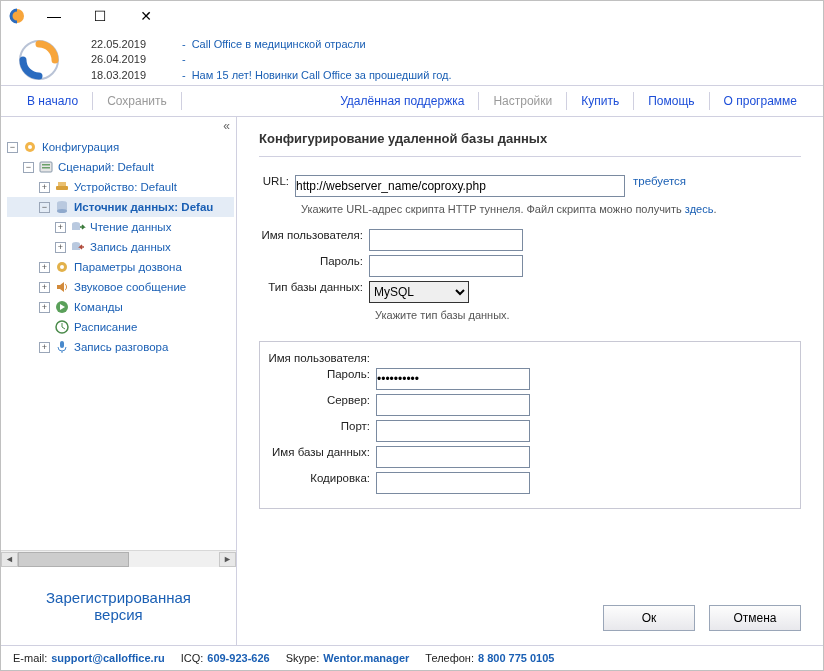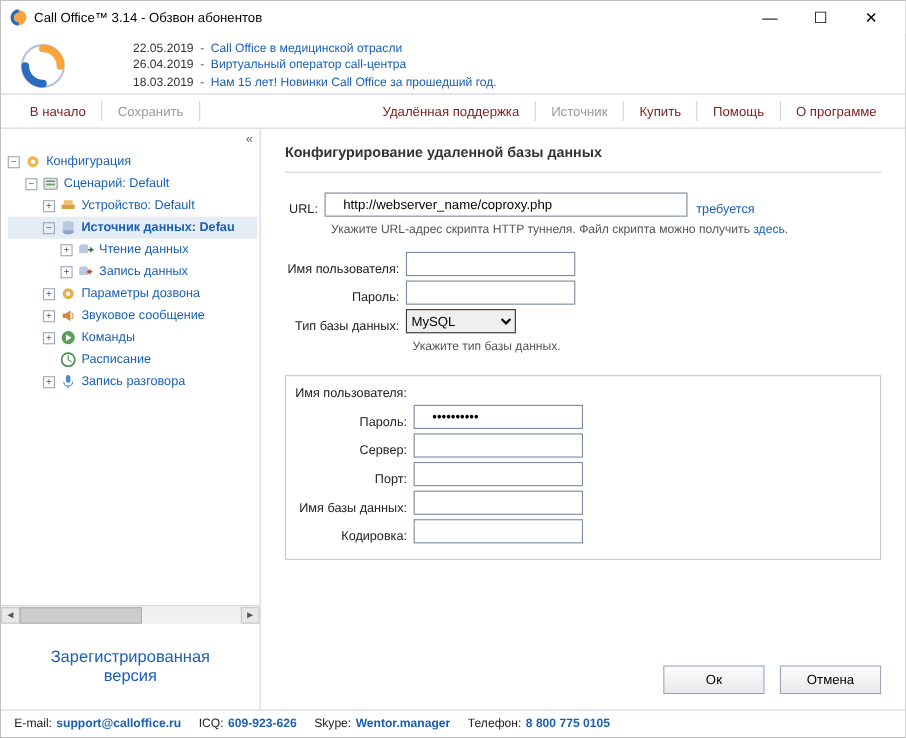--- a/index.html
+++ b/index.html
@@ -10,25 +10,25 @@
 .titlebar .title { font-size: 12px; color: #000; flex: 1; }
 .titlebar .controls { display: flex; }
 .titlebar .controls span { width: 46px; height: 30px; display: flex; align-items: center; justify-content: center; font-size: 14px; cursor: pointer; }
 .header { display: flex; align-items: center; padding: 6px 16px 2px; border-bottom: 1px solid #d0d0e0; }
 .logo { display: flex; align-items: center; margin-right: 30px; }
 .logo-icon { width: 44px; height: 44px; }
 .logo-text { margin-left: 6px; font-size: 18px; font-weight: bold; color: #4a6a9c; line-height: 0.9; letter-spacing: 1px; }
 .logo-text span { display:block; }
 .news { font-size: 11px; line-height: 1.4; }
 .news-row { display: flex; }
-.news-date { width: 85px; text-align: right; color: #333; }
+.news-date { width: 85px; text-align: left; color: #333; }
 .news-dash { padding: 0 6px; color: #1a5fb4; }
 .news-link { color: #1a5fb4; cursor: pointer; text-decoration: none; }
 .menubar { display: flex; align-items: center; padding: 4px 16px; border-bottom: 1px solid #d0d0e0; font-size: 12px; }
-.menubar .item { color: #7f1d1d; padding: 4px 10px; cursor: pointer; }
+.menubar .item { color: #1d4ed8; padding: 4px 10px; cursor: pointer; }
 .menubar .item.disabled { color: #9a9a9a; cursor: default; }
 .menubar .sep { width: 1px; height: 18px; background: #d0d0e0; margin: 0 4px; }
 .menubar .spacer { flex: 1; }
 .content { flex: 1; display: flex; overflow: hidden; }
 .sidebar { width: 236px; background: #fff; border-right: 1px solid #d0d0e0; position: relative; display: flex; flex-direction: column; }
 .sidebar-collapse { text-align: right; padding: 2px 6px; color: #666; font-size: 12px; cursor: pointer; }
 .tree { font-size: 11.5px; padding: 2px 2px 2px 6px; flex:1; overflow:auto; }
 .tree-item { display: flex; align-items: center; padding: 2px 0; cursor: pointer; white-space: nowrap; }
 .tree-item .expand { width: 11px; height: 11px; border: 1px solid #9aa6b8; display: flex; align-items: center; justify-content: center; font-size: 9px; color: #555; margin-right: 4px; line-height:1; }
 .tree-item .icon { width: 16px; height: 16px; margin-right: 4px; flex-shrink:0; }
@@ -38,23 +38,23 @@
 .indent-1 { padding-left: 16px; }
 .indent-2 { padding-left: 32px; }
 .indent-3 { padding-left: 48px; }
 .sidebar-footer { font-size: 15px; color: #1a5fb4; text-align: center; padding: 22px; cursor: pointer; }
 .hscroll { height: 17px; background: #f0f0f0; border-top: 1px solid #d8d8d8; display: flex; align-items: center; }
 .hscroll .btn { width: 17px; height: 15px; background: #e8e8e8; border: 1px solid #c8c8c8; display: flex; align-items: center; justify-content: center; font-size: 9px; color: #555;}
 .hscroll .track { flex: 1; height: 15px; position: relative; }
 .hscroll .thumb { position: absolute; left: 0; width: 55%; height: 100%; background: #cdcdcd; border: 1px solid #b0b0b0; }
 .main { flex: 1; padding: 14px 22px; overflow: auto; display:flex; flex-direction:column; }
 .main h2 { font-size: 13px; font-weight: bold; color: #333; padding-bottom: 10px; border-bottom: 1px solid #d0d0e0; margin-bottom: 18px; }
-.field-row { display: flex; align-items: flex-end; margin-bottom: 4px; font-size: 11.5px; }
+.field-row { display: flex; align-items: flex-start; margin-bottom: 4px; font-size: 11.5px; }
 .field-row .lbl { width: 110px; text-align: right; padding-right: 6px; color: #222; }
-.field-row input[type=text], .field-row input[type=password] { border: 1px solid #7a8aa0; height: 22px; padding: 0 16px; font-size: 12px; }
+.field-row input[type=text], .field-row input[type=password] { border: 1px solid #7a8aa0; height: 22px; padding: 0 0; font-size: 12px; }
 .field-row .w1 { width: 290px; }
 .field-row .w2 { width: 154px; }
 .field-row .link { color: #1a5fb4; margin-left: 8px; cursor: pointer; }
 .hint { font-size: 11px; color: #555; margin: 2px 0 14px 116px; }
 .hint .link { color: #1a5fb4; cursor: pointer; }
 select.db { border: 1px solid #333; height: 22px; font-size: 12px; width: 100px; }
 .box { border: 1px solid #c8c8d4; padding: 10px 6px; margin-top: 6px; }
 .buttons { margin-top: auto; display: flex; justify-content: flex-end; gap: 14px; padding-top: 12px; }
 .buttons button { width: 92px; height: 26px; font-size: 12px; border: 1px solid #9aa6b8; background: linear-gradient(#fdfdfd,#e8e8ec); cursor: pointer; }
 .statusbar { display: flex; border-top: 1px solid #d0d0e0; font-size: 11px; padding: 6px 12px; gap: 16px; }
@@ -68,21 +68,20 @@
 
 <div class="window">
 
   <div class="titlebar">
     <span class="icon">
       <svg viewBox="0 0 16 16">
           <circle cx="8" cy="8" r="7" fill="#f7a53b"></circle>
           <path d="M8 2a6 6 0 0 0 0 12" fill="none" stroke="#2a6bbf" stroke-width="3"></path>
         </svg>
     </span>
-    <span class="title">Call Office™ 3.14 - Обзвон абонентов</span>
     <div class="controls">
       <span>—</span>
       <span>☐</span>
       <span>✕</span>
     </div>
   </div>
 
   <div class="header">
     <div class="logo">
       <span class="logo-icon">
@@ -95,39 +94,38 @@
     </div>
     <div class="news">
       <div class="news-row">
           <span class="news-date">22.05.2019</span>
           <span class="news-dash">-</span>
           <span class="news-link">Call Office в медицинской отрасли</span>
         </div>
       <div class="news-row">
           <span class="news-date">26.04.2019</span>
           <span class="news-dash">-</span>
-          <span class="news-link">Виртуальный оператор call-центра</span>
         </div>
       <div class="news-row">
           <span class="news-date">18.03.2019</span>
           <span class="news-dash">-</span>
           <span class="news-link">Нам 15 лет! Новинки Call Office за прошедший год.</span>
         </div>
     </div>
   </div>
 
   <div class="menubar">
     <span class="item">В начало</span>
     <span class="sep"></span>
     <span class="item disabled">Сохранить</span>
     <span class="sep"></span>
     <span class="spacer"></span>
     <span class="item">Удалённая поддержка</span>
     <span class="sep"></span>
-    <span class="item disabled">Источник</span>
+    <span class="item disabled">Настройки</span>
     <span class="sep"></span>
     <span class="item">Купить</span>
     <span class="sep"></span>
     <span class="item">Помощь</span>
     <span class="sep"></span>
     <span class="item">О программе</span>
   </div>
 
   <div class="content">
     <div class="sidebar">

